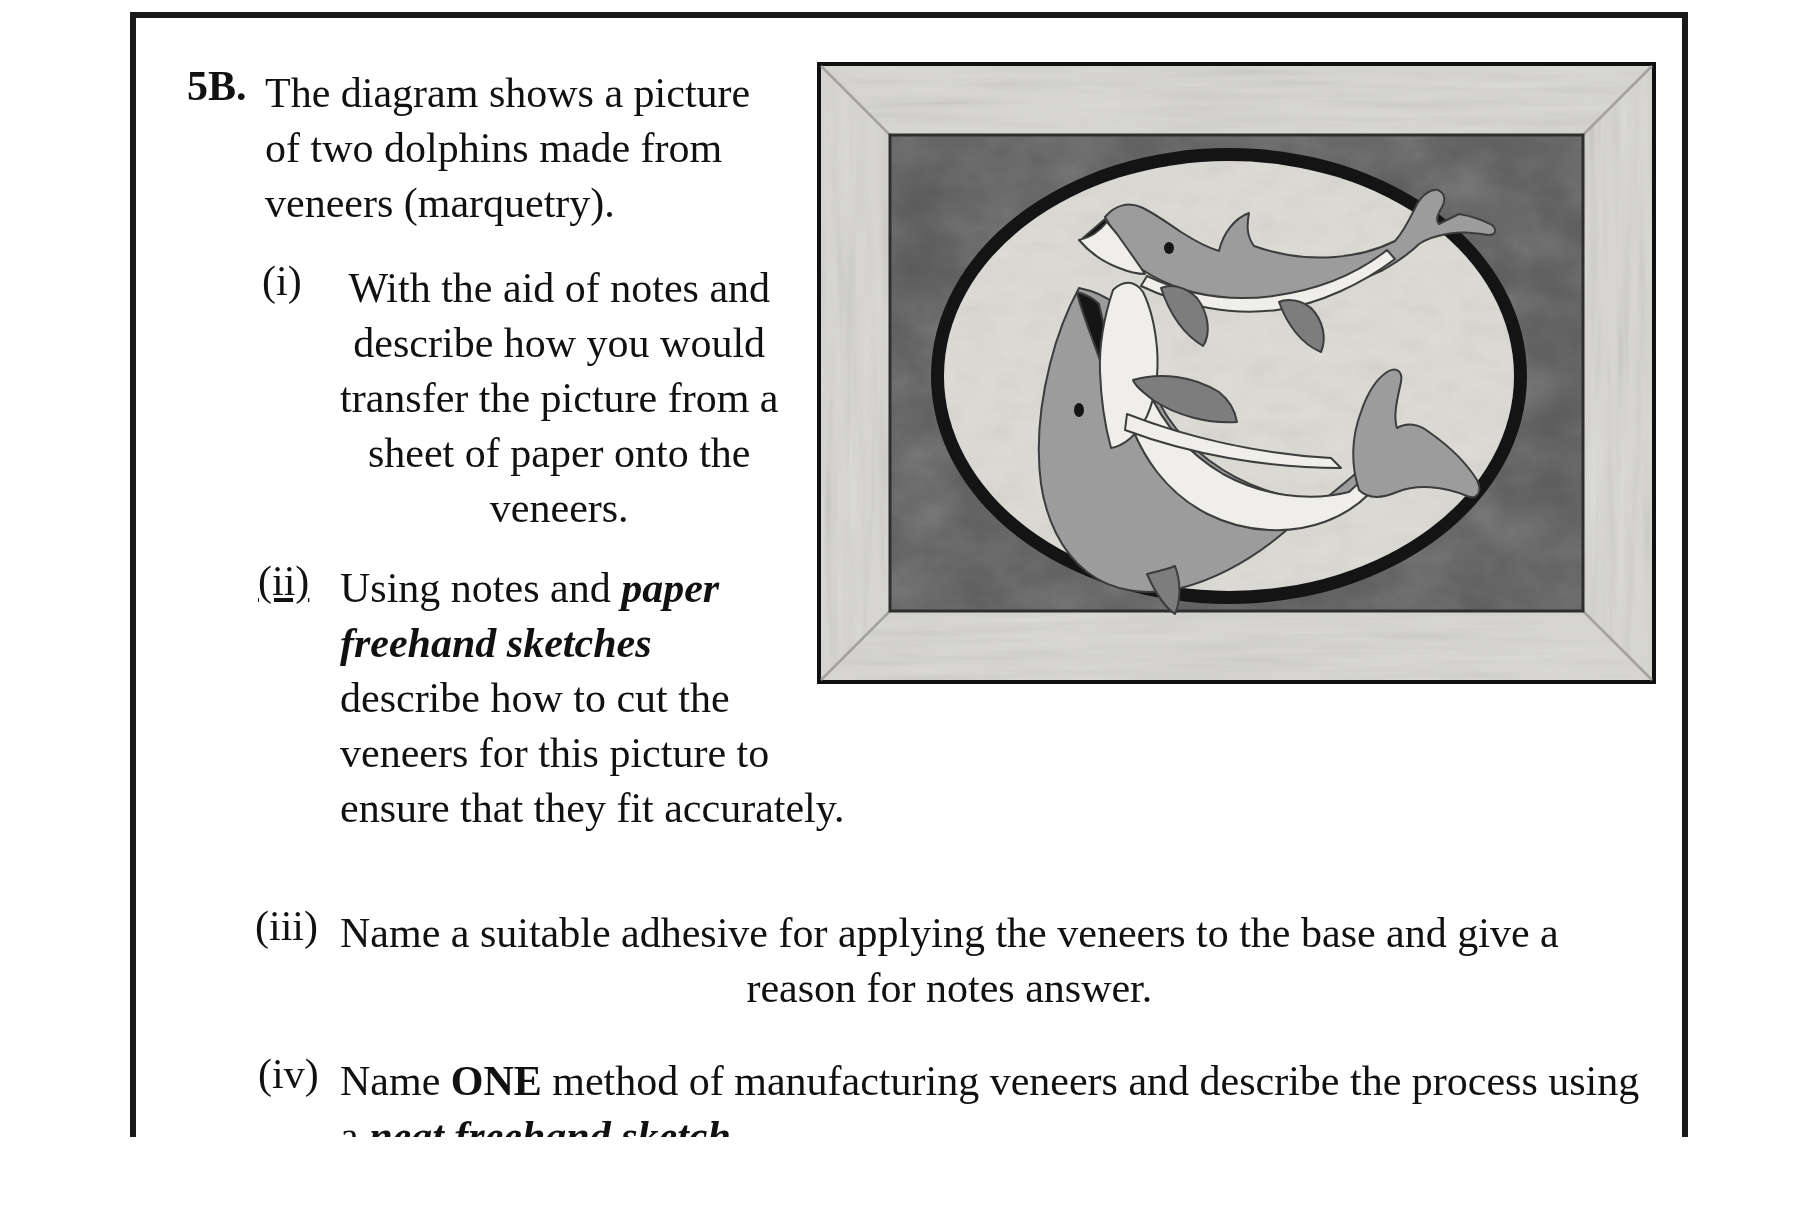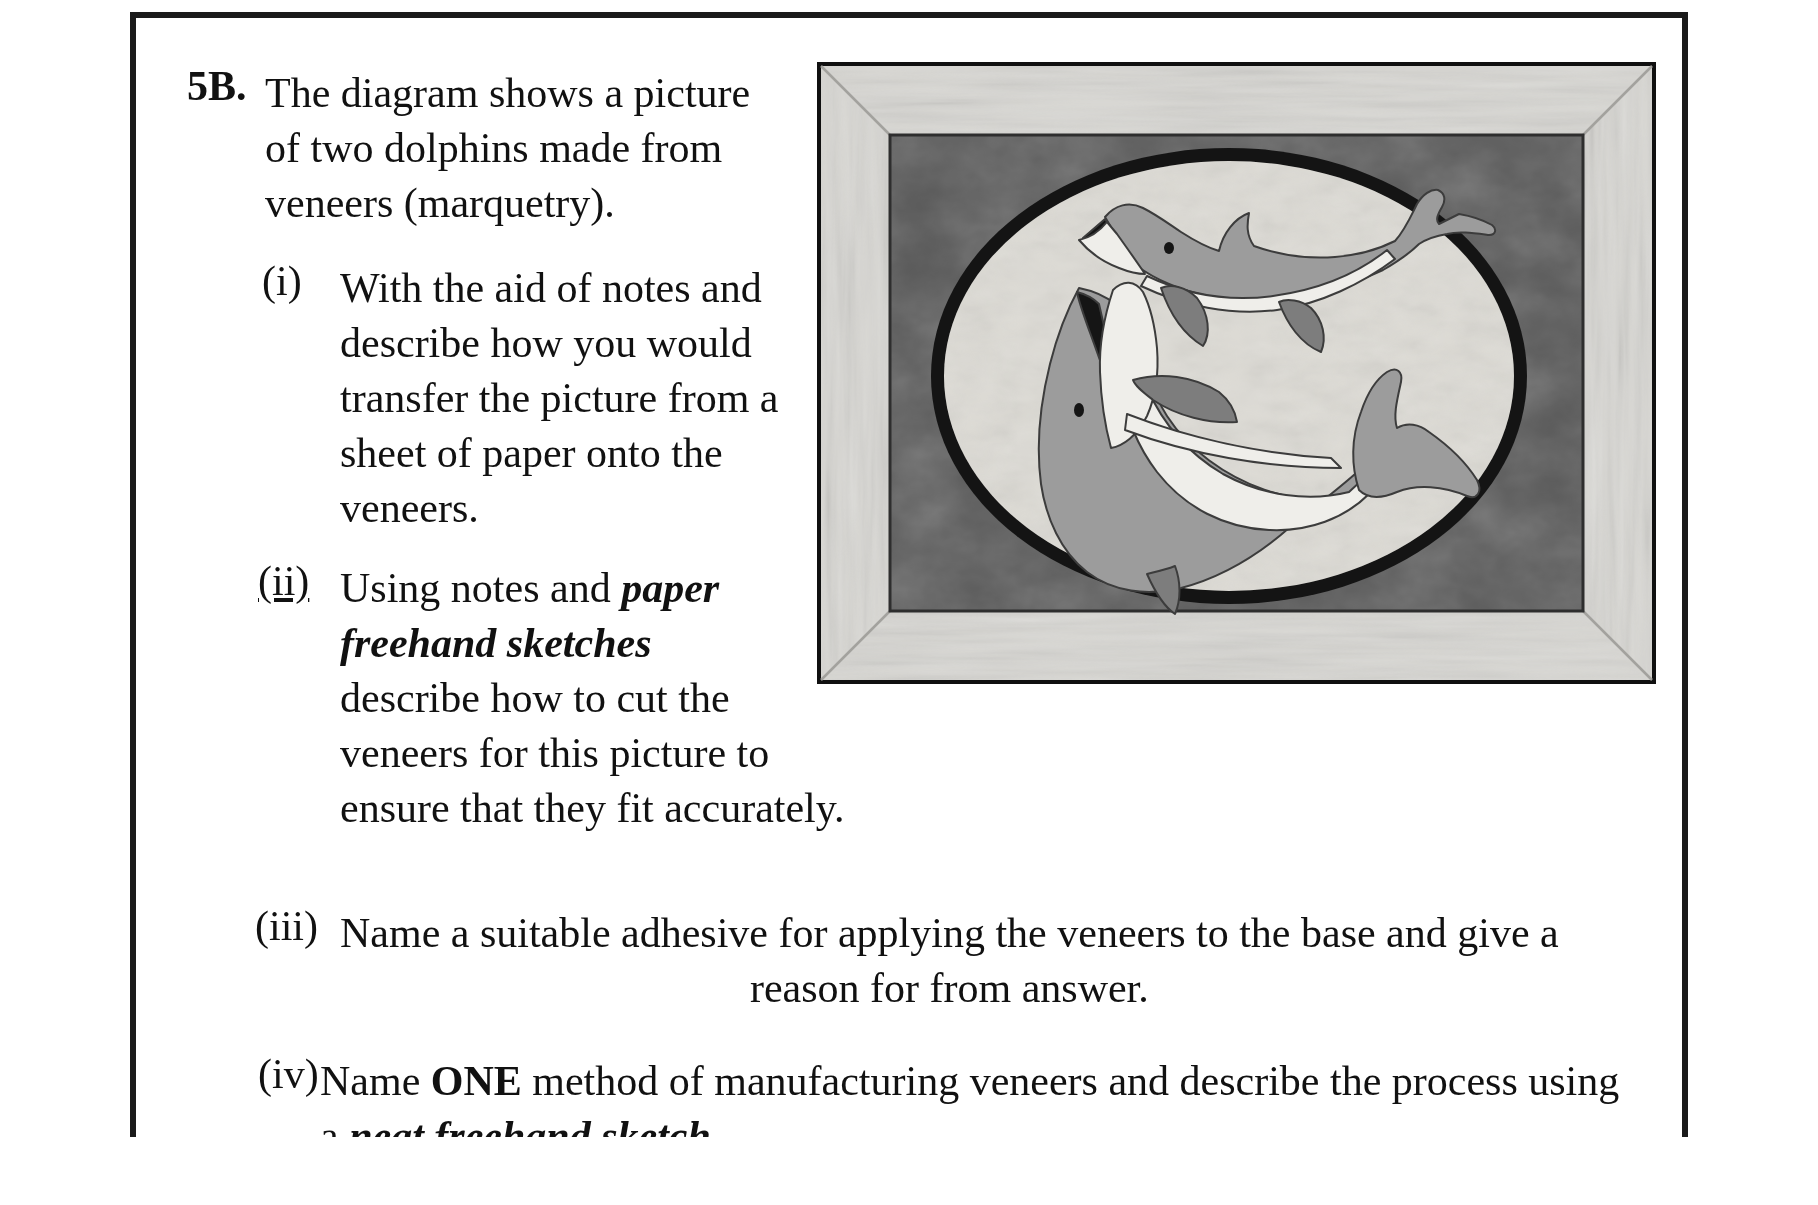--- a/index.html
+++ b/index.html
@@ -23,45 +23,45 @@
   <div class="border-box"></div>
 
   <div class="txt qnum" style="left:187px;top:62px;">5B.</div>
   <div class="txt" style="left:265px;top:62px;">
     <span class="ln">The diagram shows a picture</span>
     <span class="ln">of two dolphins made from</span>
     <span class="ln">veneers (marquetry).</span>
   </div>
 
   <div class="plabel" style="left:262px;top:257px;">(i)</div>
-  <div class="txt" style="left:340px;top:257px;">
+  <div class="txt" style="left:340px;top:257px;text-align:center;">
     <span class="ln">With the aid of notes and</span>
     <span class="ln">describe how you would</span>
     <span class="ln">transfer the picture from a</span>
     <span class="ln">sheet of paper onto the</span>
     <span class="ln">veneers.</span>
   </div>
 
   <div class="plabel" style="left:258px;top:557px;text-decoration:underline;">(ii)</div>
   <div class="txt" style="left:340px;top:557px;">
     <span class="ln"><span>Using notes and </span><span class="bi">paper</span></span>
     <span class="ln bi">freehand sketches</span>
     <span class="ln">describe how to cut the</span>
     <span class="ln">veneers for this picture to</span>
     <span class="ln">ensure that they fit accurately.</span>
   </div>
 
   <div class="plabel" style="left:255px;top:902px;">(iii)</div>
   <div class="txt" style="left:340px;top:902px;text-align:center;">
     <span class="ln">Name a suitable adhesive for applying the veneers to the base and give a</span>
-    <span class="ln">reason for from answer.</span>
+    <span class="ln">reason for notes answer.</span>
   </div>
 
   <div class="plabel" style="left:258px;top:1050px;">(iv)</div>
-  <div class="txt" style="left:320px;top:1050px;">
+  <div class="txt" style="left:340px;top:1050px;">
     <span class="ln"><span>Name </span><span class="b">ONE</span><span> method of manufacturing veneers and describe the process using</span></span>
     <span class="ln"><span>a </span><span class="bi">neat freehand sketch</span><span>.</span></span>
   </div>
 
   <div class="figure-wrap">
     <svg width="839" height="622" viewBox="0 0 839 622">
       <defs>
         <filter id="grainH" x="0%" y="0%" width="100%" height="100%">
           <feTurbulence type="fractalNoise" baseFrequency="0.006 0.11" numOctaves="3" seed="11"></feTurbulence>
           <feColorMatrix type="saturate" values="0"></feColorMatrix>

